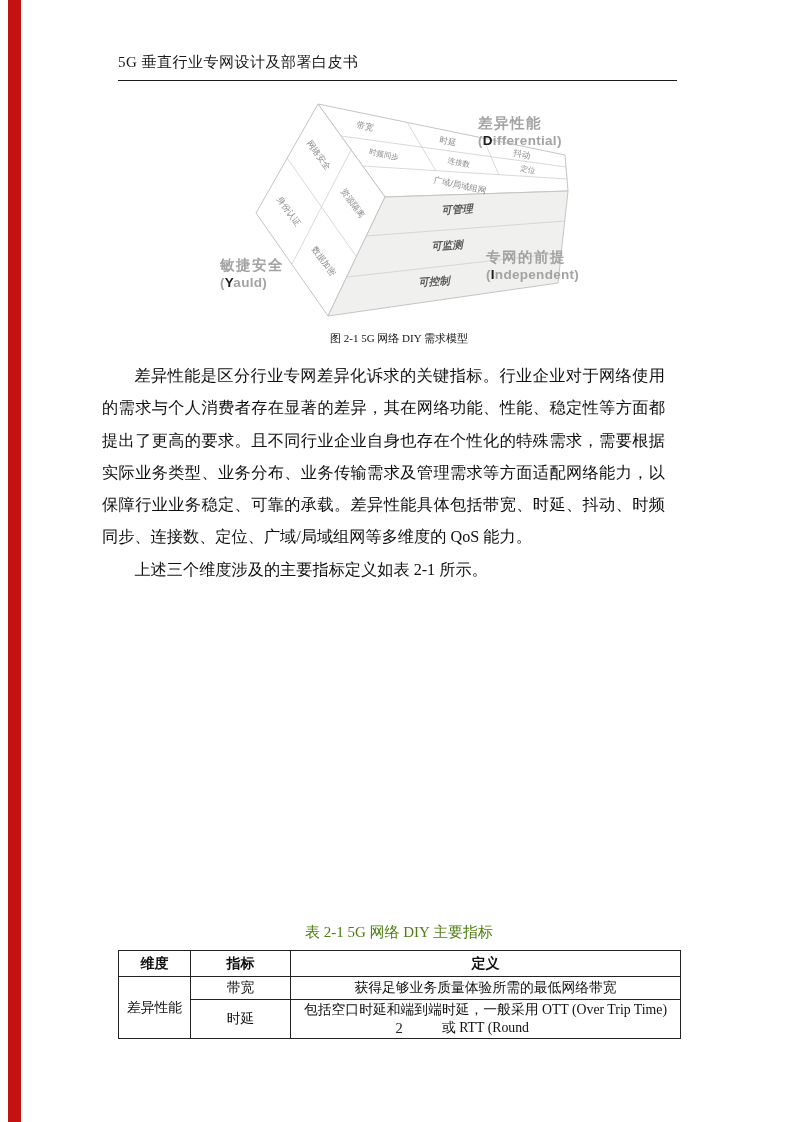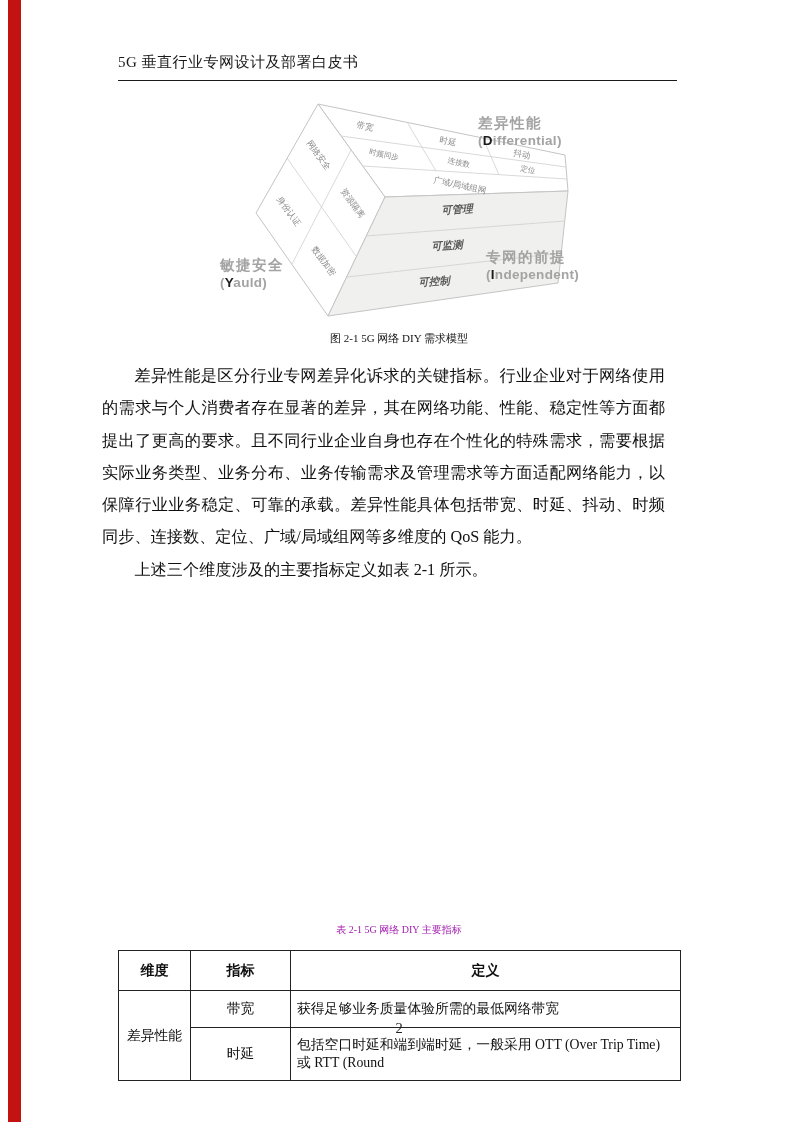--- a/index.html
+++ b/index.html
@@ -31,36 +31,36 @@
     font-size:11px;color:#111;
   }
   
   .body-text{position:absolute;left:102px;top:360px;width:563px;}
   .body-text p{
     margin:0;font-size:16.2px;line-height:32.3px;text-align:justify;
     text-indent:2em;color:#101010;
   }
   .tbl-caption{
     position:absolute;left:118px;top:923px;width:562px;text-align:center;
-    font-size:10px;color:#a21caf;
+    font-size:15px;color:#4d7c0f;
   }
   
   .indicator-table{
     position:absolute;left:118px;top:950px;width:562px;
     border-collapse:collapse;table-layout:fixed;
     font-size:13.8px;color:#101010;
   }
-  .indicator-table th,.indicator-table td{border:1.4px solid #222;padding:8px 6px;}
+  .indicator-table th,.indicator-table td{border:1.4px solid #222;padding:1px 6px;}
   .indicator-table th{font-weight:bold;text-align:center;height:23px;font-size:14px;}
   .indicator-table td{height:20px;}
   .col-dim{width:72px;}
   .col-ind{width:100px;}
   .col-def{width:390px;}
   .cell-center{text-align:center;}
-  .cell-def{text-align:left;padding-left:10px;}
+  .cell-def{text-align:center;padding-left:10px;}
   .page-number{
     position:absolute;left:118px;top:1020px;width:562px;text-align:center;
     font-size:14.5px;color:#222;
   }
 </style>
 </head>
 <body>
 
 <div class="page">
   <div class="red-edge"></div>

